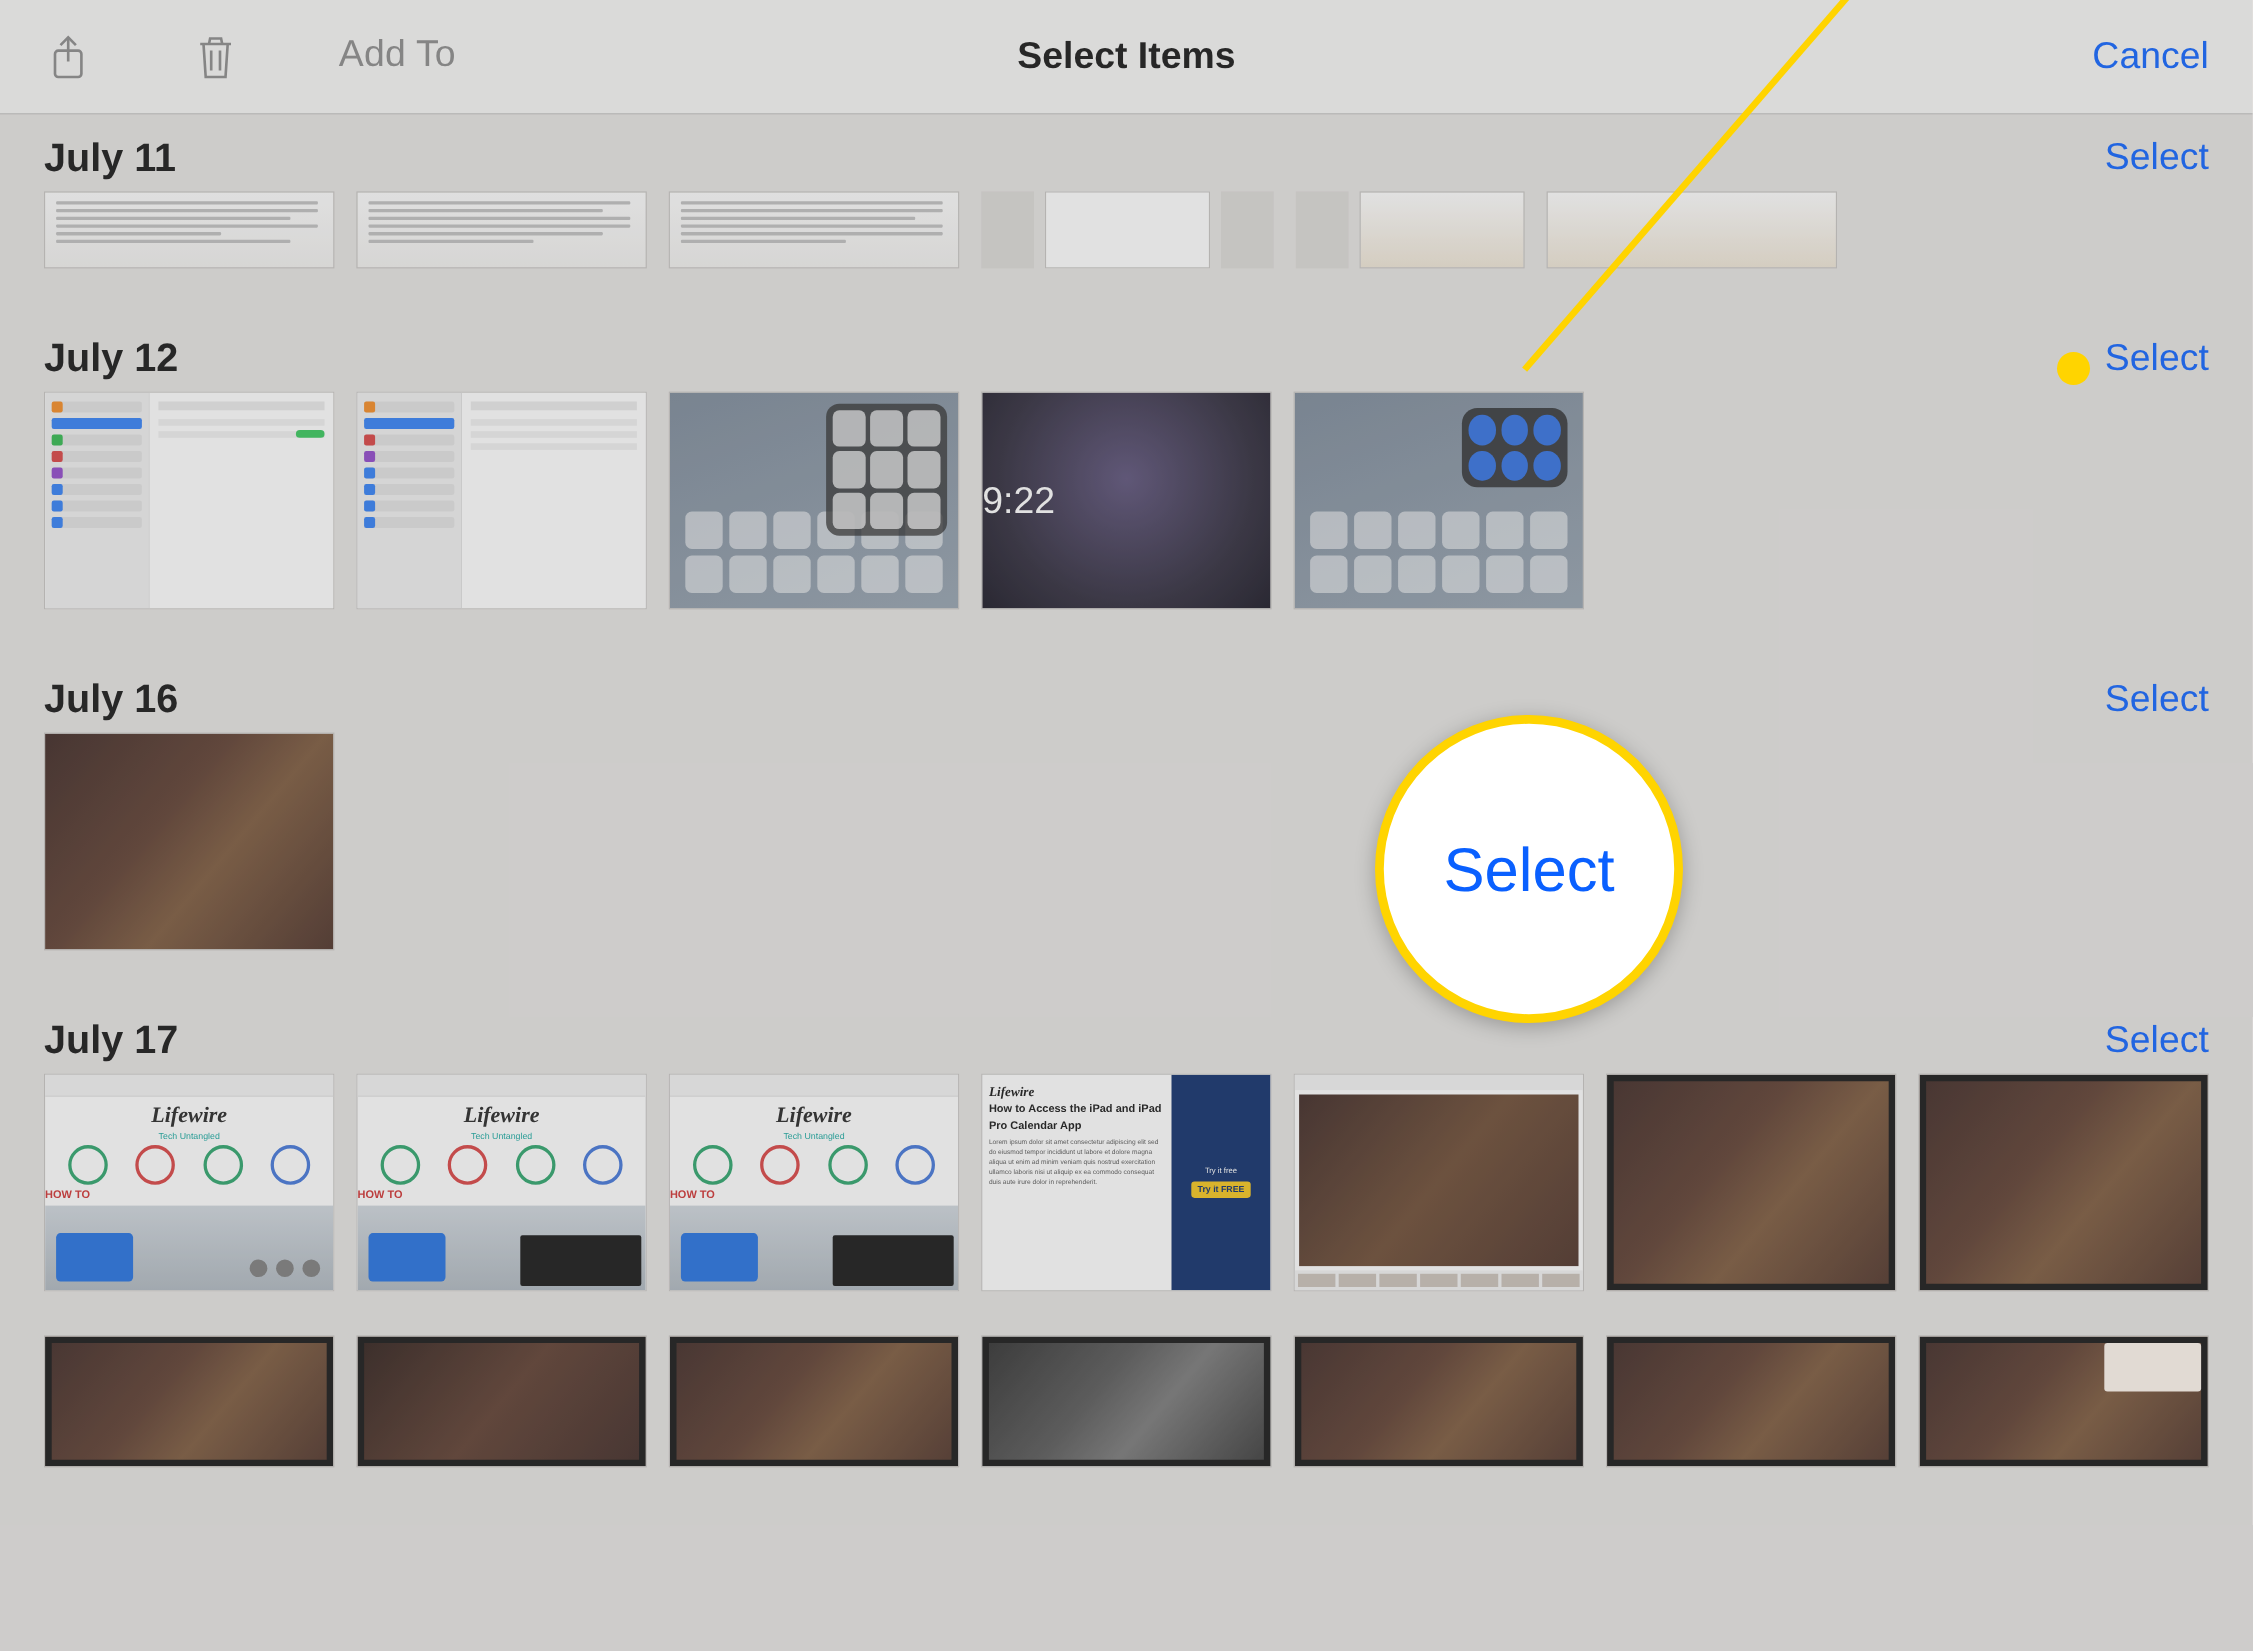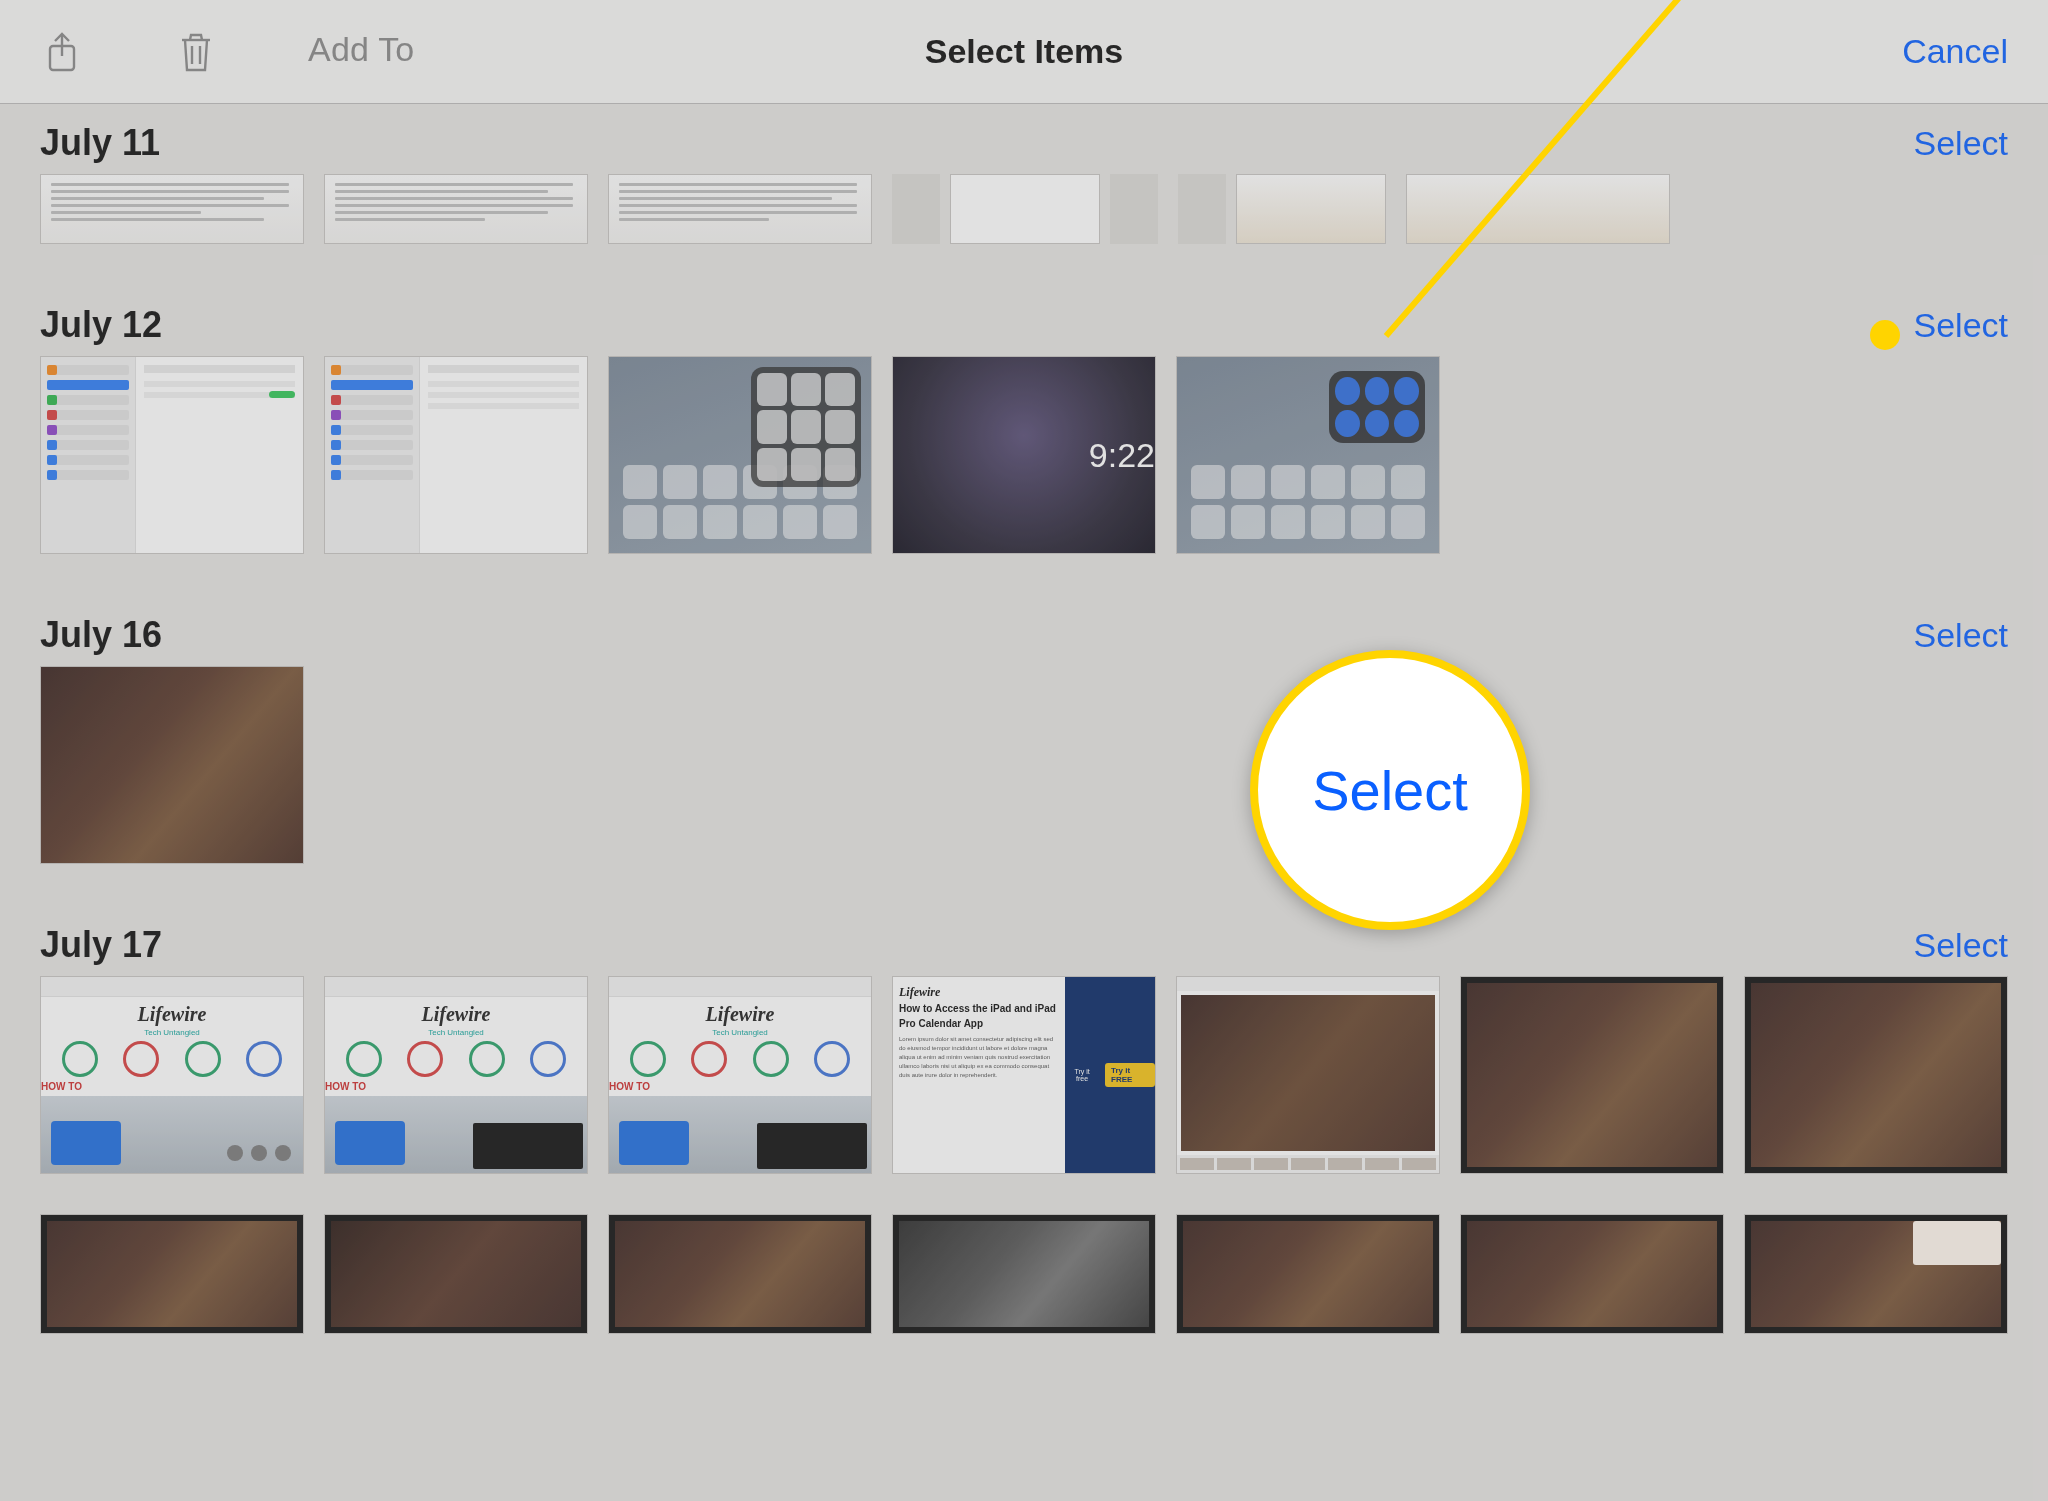--- a/index.html
+++ b/index.html
@@ -92,21 +92,21 @@
   }
   .ios-icons{ display:grid; grid-template-columns:repeat(6,1fr); gap:6px; width:100%;}
   .ios-icons span{ width:100%; aspect-ratio:1; border-radius:6px; background:rgba(255,255,255,0.55);}
   .cc-panel{ position:absolute; top:10px; right:10px; width:110px; height:120px; background:rgba(40,40,40,0.75); border-radius:12px; display:grid; grid-template-columns:repeat(3,1fr); gap:4px; padding:6px;}
   .cc-panel span{ background:rgba(255,255,255,0.7); border-radius:6px;}
   .cc-small{ position:absolute; top:14px; right:14px; width:96px; height:72px; background:rgba(30,30,30,0.78); border-radius:14px; display:grid; grid-template-columns:repeat(3,1fr); gap:5px; padding:6px;}
   .cc-small span{ background:#2f6fe0; border-radius:50%;}
 
   .thumb.storm{
     background: radial-gradient(circle at 50% 40%, #5a4f78 0%, #2b2738 65%, #151320 100%);
-    display:flex; align-items:center; justify-content:flex-end;
+    display:flex; align-items:center; justify-content:flex-start;
   }
   .clock{ color:#fff; font-size:34px; font-weight:200;}
 
   .thumb.dog{
     background: linear-gradient(130deg,#3a2420 0%, #5b3a2c 40%, #7a5639 60%, #4a2e24 100%);
   }
   .thumb.dog.framed{ box-shadow: inset 0 0 0 6px #111; }
   .thumb.dog.gray{
     background: linear-gradient(130deg,#2a2a2a 0%, #555 40%, #777 60%, #333 100%);
   }
@@ -126,21 +126,21 @@
   .lw-howto{ text-align:left; color:#d02f2f; font-weight:700; font-size:10px; margin-top:4px;}
   .lw-bot{ flex:1; background:linear-gradient(#cfd6dd,#aeb7bf); margin-top:4px; position:relative;}
   .lw-bot .pad{ position:absolute; left:10px; bottom:8px; width:70px; height:44px; background:#1f6fe0; border-radius:4px;}
   .lw-bot .ov{ position:absolute; right:4px; bottom:4px; width:110px; height:46px; background:#111; border-radius:2px;}
   .lw-bot .dots{ position:absolute; right:12px; bottom:12px; display:flex; gap:8px;}
   .lw-bot .dots span{ width:16px;height:16px;border-radius:50%;background:#7b7b7b;}
 
   .thumb.lw-article{ background:#fff; display:flex;}
   .lw-art-left{ flex:1; padding:6px; font-size:6px; color:#555; line-height:1.5; overflow:hidden;}
   .lw-art-left h4{ font-size:10px; margin-bottom:4px; color:#111;}
-  .lw-art-right{ width:90px; background:#0a2a68; display:flex; align-items:center; justify-content:center; gap:6px; color:#fff; font-size:8px;}
+  .lw-art-right{ width:90px; background:#0a2a68; display:flex; flex-direction:column; align-items:center; justify-content:center; gap:6px; color:#fff; font-size:8px;}
   .lw-art-right .btn{ background:#f5c518; color:#0a2a68; padding:3px 6px; border-radius:3px; font-weight:700;}
 
   .thumb.dog-wide{
     background:#fff; display:flex; flex-direction:column;
   }
   .dw-top{height:14px; background:#f2f2f2;}
   .dw-body{flex:1; background:linear-gradient(130deg,#3a2420,#6a4830,#4a2e24); margin:4px;}
   .dw-strip{height:18px; background:#f2f2f2; display:flex; gap:3px; padding:3px;}
   .dw-strip span{flex:1; background:#c9c0b8;}
 

